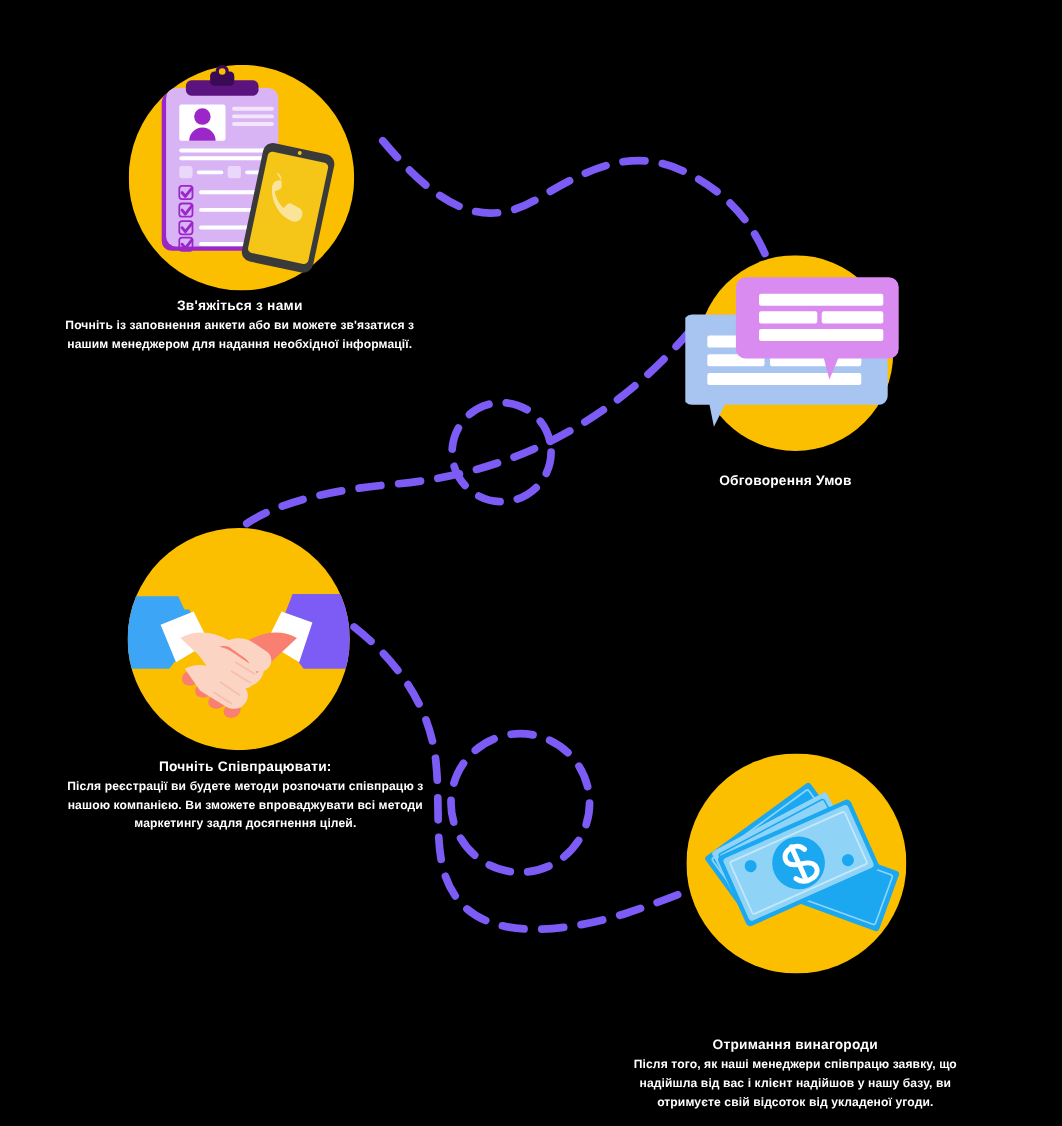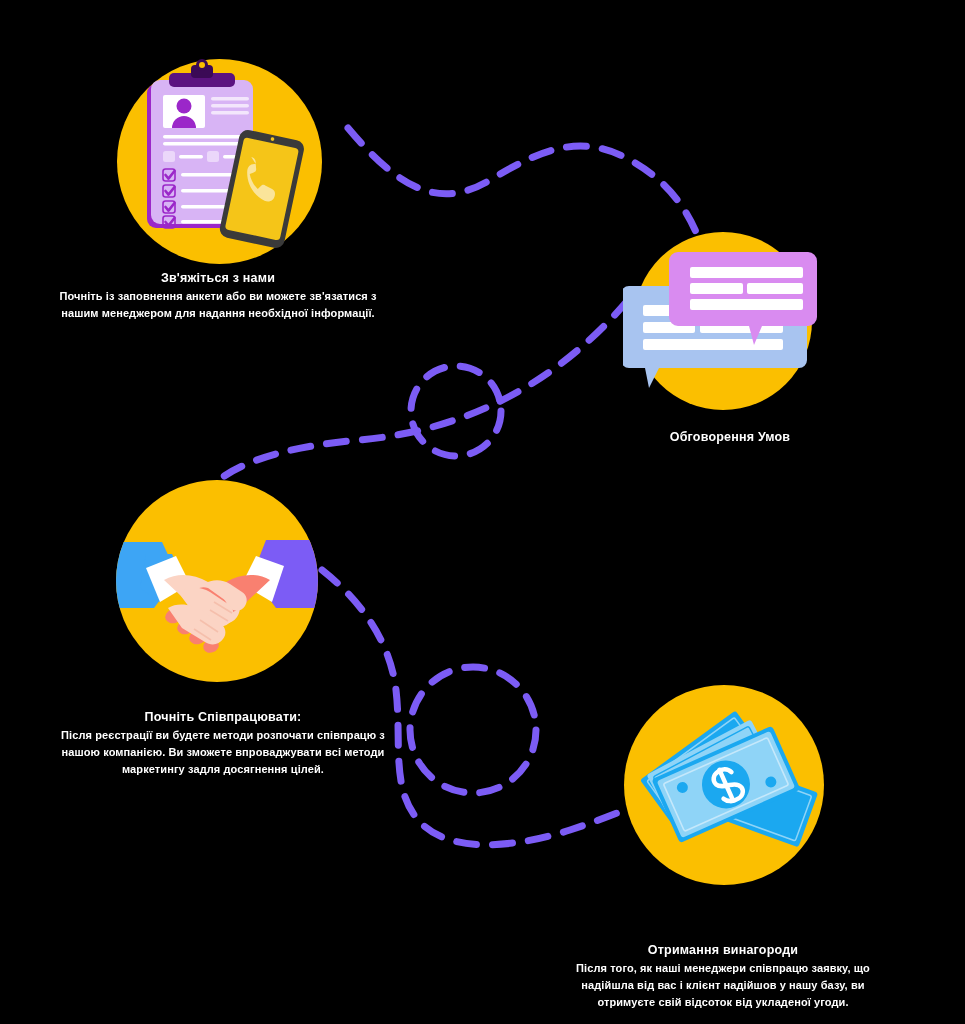--- a/index.html
+++ b/index.html
@@ -135,21 +135,21 @@
       <rect x="20" y="107" width="140" height="11" rx="2" fill="#FFFFFF"></rect>
 
       <path d="M55 20 h130 a9 9 0 0 1 9 9 v56 a9 9 0 0 1 -9 9 h-46 l-8 19 l-5 -19 h-71 a9 9 0 0 1 -9 -9 v-56 a9 9 0 0 1 9 -9 z" fill="#D98BF0"></path>
       <rect x="67" y="35" width="113" height="11" rx="2" fill="#FFFFFF"></rect>
       <rect x="67" y="51" width="53" height="11" rx="2" fill="#FFFFFF"></rect>
       <rect x="124" y="51" width="56" height="11" rx="2" fill="#FFFFFF"></rect>
       <rect x="67" y="67" width="113" height="11" rx="2" fill="#FFFFFF"></rect>
     </svg>
   </div>
 
-  <div class="caption" style="left:565px; top:428px; width:330px;">
+  <div class="caption" style="left:549px; top:428px; width:330px;">
     <p class="caption-title">Обговорення Умов</p>
   </div>
 
   <div class="step" style="left:116px; top:480px;">
     <svg width="202" height="202" viewBox="0 0 202 202">
       <defs>
         <clipPath id="hsClip">
             <circle cx="101" cy="101" r="101"></circle>
           </clipPath>
       </defs>
@@ -183,21 +183,21 @@
         <ellipse cx="82" cy="157" rx="9" ry="7" transform="rotate(-22 82 157)" fill="#F98070"></ellipse>
         <ellipse cx="95" cy="166" rx="8" ry="6.5" transform="rotate(-22 95 166)" fill="#F98070"></ellipse>
 
         <path d="M52 128 C62 122 76 124 88 132 L104 143 C110 147 111 154 107 159 C103 165 95 166 89 162 L66 148 Z" fill="#FBD4C4"></path>
         <path d="M84 140 L102 152" stroke="#F5BFAC" stroke-width="1.6" fill="none"></path>
         <path d="M78 149 L95 160" stroke="#F5BFAC" stroke-width="1.6" fill="none"></path>
       </g>
     </svg>
   </div>
 
-  <div class="caption" style="left:58px; top:708px; width:330px;">
+  <div class="caption" style="left:58px; top:688px; width:330px;">
     <p class="caption-title">Почніть Співпрацювати:</p>
     <p class="caption-body">Після реєстрації ви будете методи розпочати співпрацю з нашою компанією. Ви зможете впроваджувати всі методи маркетингу задля досягнення цілей.</p>
   </div>
 
   <div class="step" style="left:624px; top:685px;">
     <svg width="200" height="200" viewBox="0 0 200 200">
       <circle cx="100" cy="100" r="100" fill="#FBBF00"></circle>
 
       <g transform="rotate(-36 88 92)">
         <rect x="28" y="52" width="118" height="60" rx="3" fill="#1BA8F0"></rect>

